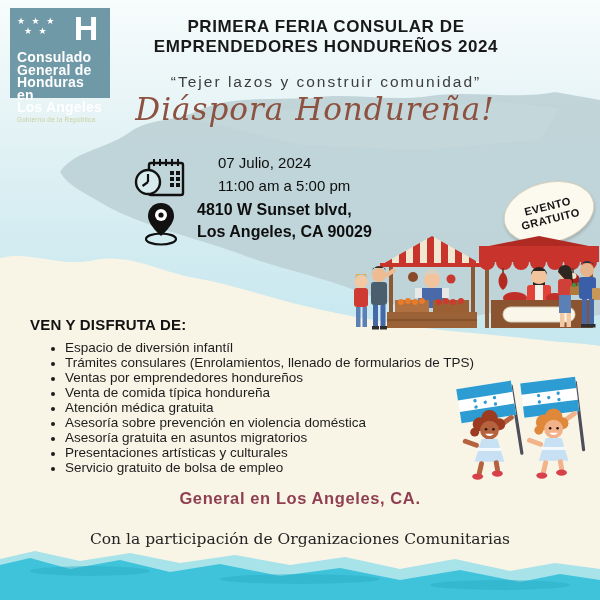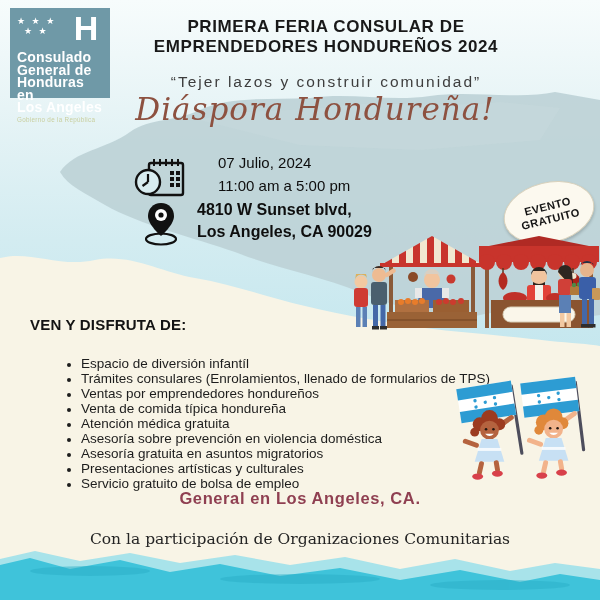--- a/index.html
+++ b/index.html
@@ -39,21 +39,21 @@
     background:#fcf9ef;border:1.5px solid #d9d2bd;box-shadow:0 2px 3px rgba(0,0,0,.18);
     transform:rotate(-14deg);display:flex;flex-direction:column;align-items:center;justify-content:center;
     font-size:11px;font-weight:800;color:#141414;letter-spacing:.4px;line-height:12.5px;
   }
 
   .market{position:absolute;left:343px;top:228px;width:257px;height:114px;}
   .kids{position:absolute;left:452px;top:368px;width:148px;height:152px;}
 
   .ven-heading{position:absolute;left:30px;top:316px;font-size:15px;font-weight:800;color:#131313;letter-spacing:.2px;}
   .activity-list{position:absolute;left:48px;top:340px;width:545px;}
-  .activity-list ul{margin:16px;padding:0 0 0 17px;}
+  .activity-list ul{margin:0;padding:0 0 0 17px;}
   .activity-list li{font-size:13.5px;line-height:15px;color:#1d1d1d;}
   .activity-list li::marker{color:#1d1d1d;font-size:12px;}
 
   .organizer{position:absolute;left:40px;top:489px;width:520px;text-align:center;font-size:16.5px;font-weight:800;color:#8f3f51;line-height:18.5px;letter-spacing:.6px;}
   .participation{position:absolute;left:0;top:530px;width:600px;text-align:center;font-family:"DejaVu Serif", serif;font-size:15.5px;color:#242424;}
 
   .teal-band{position:absolute;left:0;top:545px;width:600px;height:55px;}
 </style>
 </head>
 <body>

